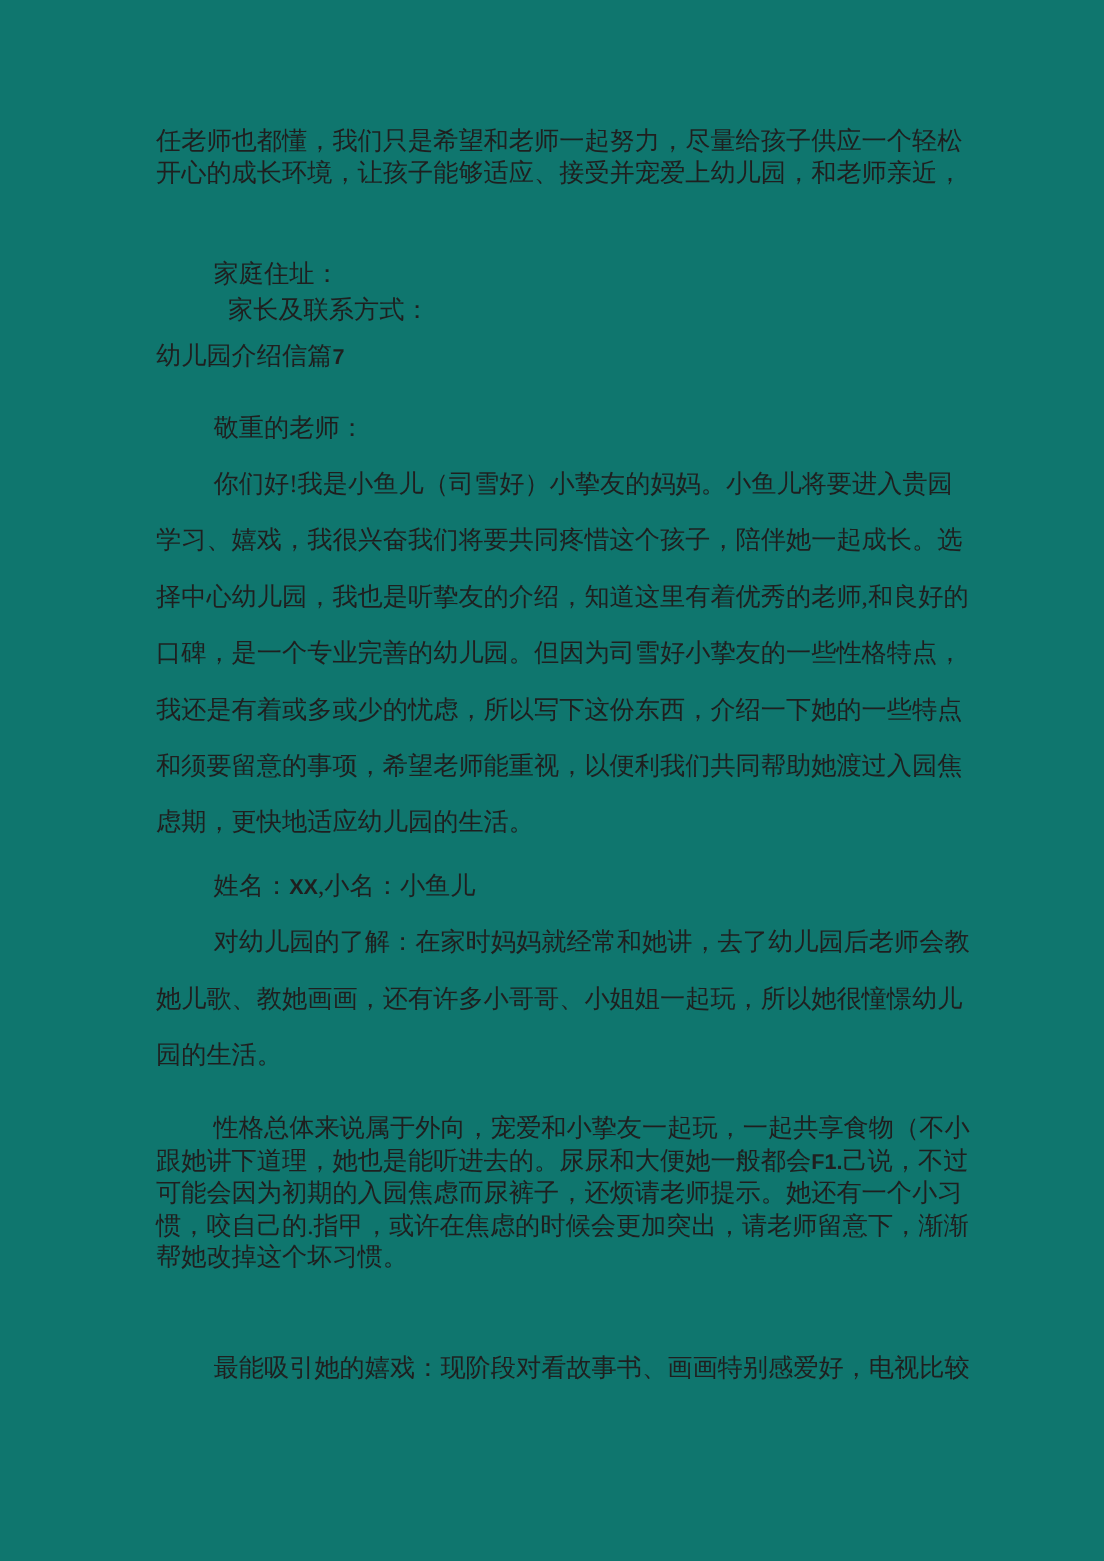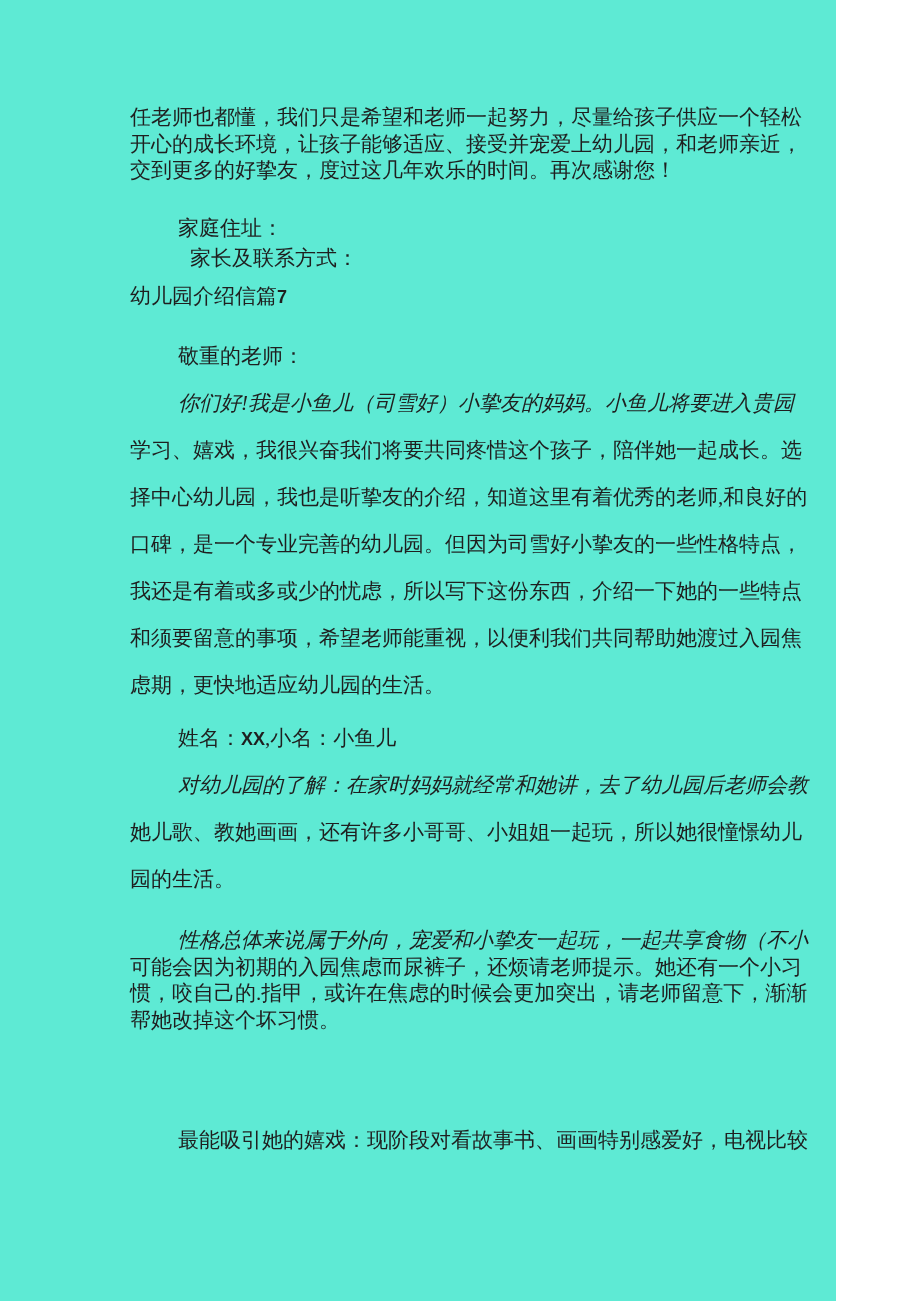--- a/index.html
+++ b/index.html
@@ -2,52 +2,51 @@
 <html><head>
 <meta charset="utf-8">
 <style>
   html, body {
     margin: 0;
     padding: 0;
     background: #ffffff;
   }
   .page {
     position: relative;
-    width: 836px;
+    width: 920px;
     height: 1301px;
-    background: #5eead4;
+    background: #0f766e;
     overflow: hidden;
     font-family: "Liberation Serif", "DejaVu Serif", serif;
     color: #1f1f1f;
     font-size: 21px;
   }
   .block {
     position: absolute;
     left: 130px;
     white-space: nowrap;
   }
   .tight .line { line-height: 26.5px; }
   .wide  .line { line-height: 47px; }
   .single { line-height: 27px; }
-  .first-indent { padding-left: 48px; font-style: italic; }
+  .first-indent { padding-left: 48px; }
   .bsans {
     font-family: "Liberation Sans", "DejaVu Sans", sans-serif;
     font-weight: 700;
     font-size: 18px;
   }
 </style>
 </head>
 <body>
 
 <div class="page">
 
   <div class="block tight" style="top:104px;">
     <div class="line">任老师也都懂，我们只是希望和老师一起努力，尽量给孩子供应一个轻松</div>
     <div class="line">开心的成长环境，让孩子能够适应、接受并宠爱上幼儿园，和老师亲近，</div>
-    <div class="line">交到更多的好挚友，度过这几年欢乐的时间。再次感谢您！</div>
   </div>
 
   <div class="block single" style="top:215px;left:178px;">家庭住址：</div>
 
   <div class="block single" style="top:245px;left:190px;">家长及联系方式：</div>
 
   <div class="block single" style="top:283px;text-align:right;">
     <span>幼儿园介绍信篇</span><span class="bsans">7</span>
   </div>
 
@@ -68,20 +67,23 @@
   </div>
 
   <div class="block wide" style="top:762px;">
     <div class="line first-indent">对幼儿园的了解：在家时妈妈就经常和她讲，去了幼儿园后老师会教</div>
     <div class="line">她儿歌、教她画画，还有许多小哥哥、小姐姐一起玩，所以她很憧憬幼儿</div>
     <div class="line">园的生活。</div>
   </div>
 
   <div class="block tight" style="top:927px;">
     <div class="line first-indent">性格总体来说属于外向，宠爱和小挚友一起玩，一起共享食物（不小</div>
+    <div class="line">
+      <span>跟她讲下道理，她也是能听进去的。尿尿和大便她一般都会</span><span class="bsans">F1.</span><span>己说，不过</span>
+    </div>
     <div class="line">可能会因为初期的入园焦虑而尿裤子，还烦请老师提示。她还有一个小习</div>
     <div class="line">惯，咬自己的.指甲，或许在焦虑的时候会更加突出，请老师留意下，渐渐</div>
     <div class="line">帮她改掉这个坏习惯。</div>
   </div>
 
   <div class="block single" style="top:1127px;left:178px;text-align:center;">最能吸引她的嬉戏：现阶段对看故事书、画画特别感爱好，电视比较</div>
 
 </div>
 
 </body></html>

